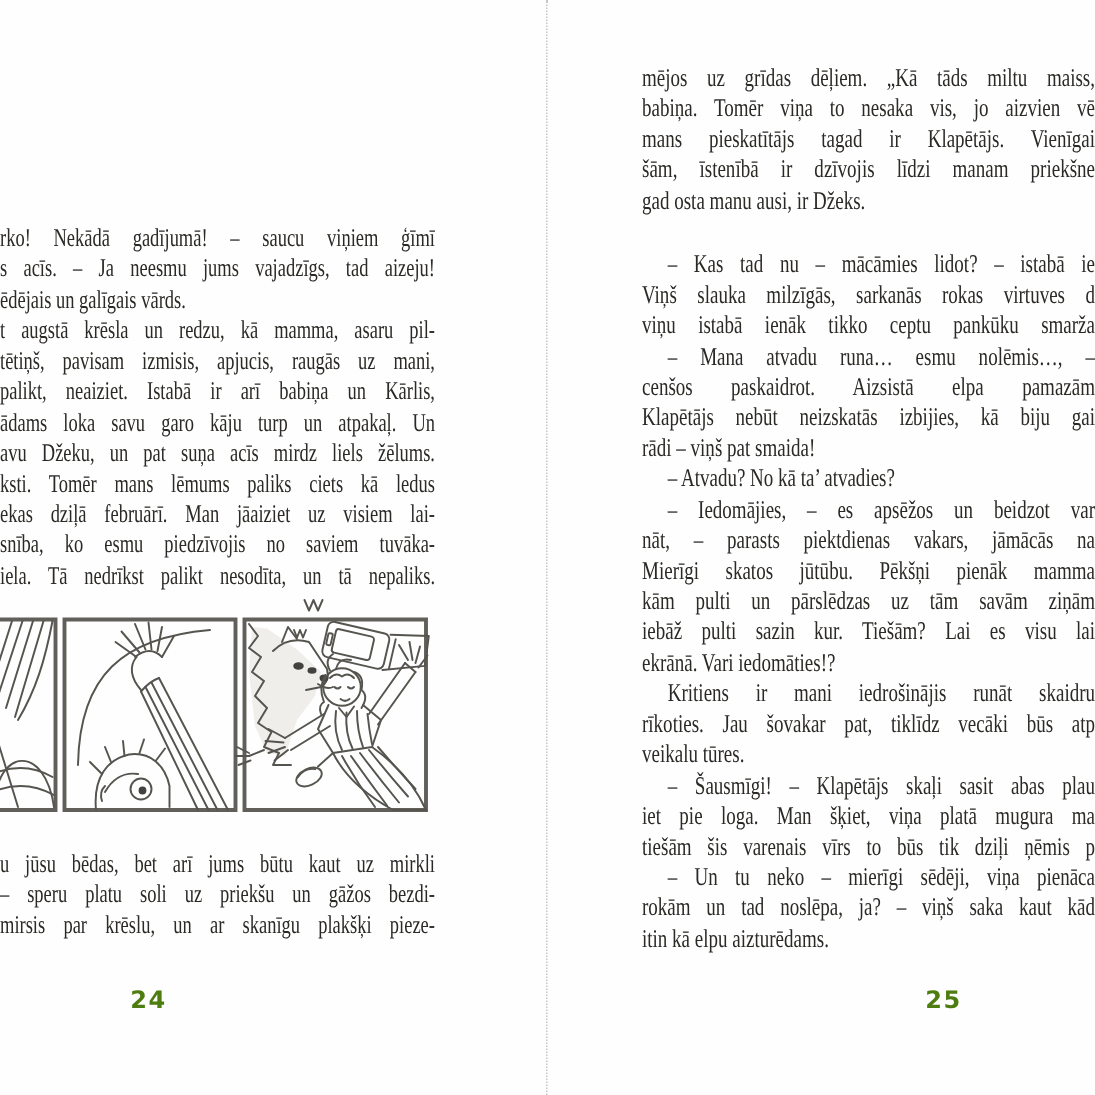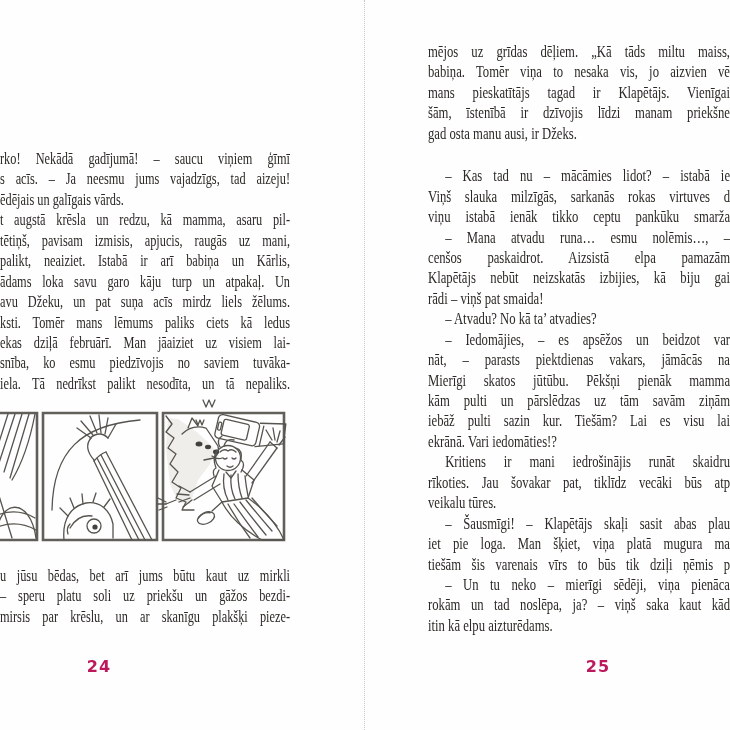--- a/index.html
+++ b/index.html
@@ -21,24 +21,24 @@
   }
   .tline.end{text-align-last:left;}
   .tline.indent{padding-left:23px;}
   .tline.blank{height:22px;}
   .left-top{left:0;top:149px;width:400px;transform:scaleX(0.725);}
   .left-bottom{left:0;top:566px;width:400px;transform:scaleX(0.725);}
   .right-col{left:428px;top:42px;width:405px;transform:scaleX(0.7457);}
   .pagenum{
     position:absolute;top:657px;width:44px;text-align:center;
     font-family:"DejaVu Sans","Liberation Sans",sans-serif;
-    font-weight:bold;font-size:16px;letter-spacing:1px;color:#be185d;
+    font-weight:bold;font-size:16px;letter-spacing:1px;color:#4d7c0f;
   }
   .num-left{left:77px;}
-  .num-right{left:576px;}
+  .num-right{left:607px;}
   .comic{position:absolute;left:0;top:388px;}
   .comic *{vector-effect:non-scaling-stroke;}
   .sk{fill:none;stroke:#56544e;stroke-width:1.3;stroke-linecap:round;stroke-linejoin:round;}
   .border{fill:none;stroke:#615f59;stroke-width:2.6;stroke-linejoin:miter;}
   .dark{fill:#44423e;stroke:none;}
   .shade{fill:#efeeea;stroke:none;}
 </style>
 </head>
 <body>
 

